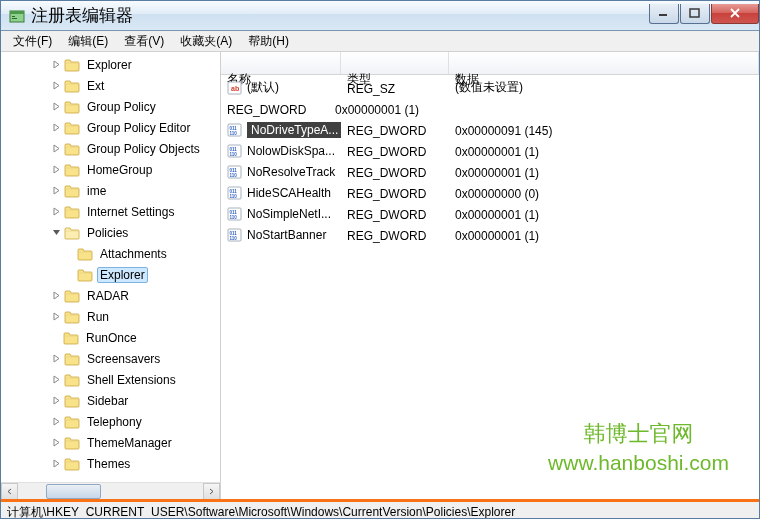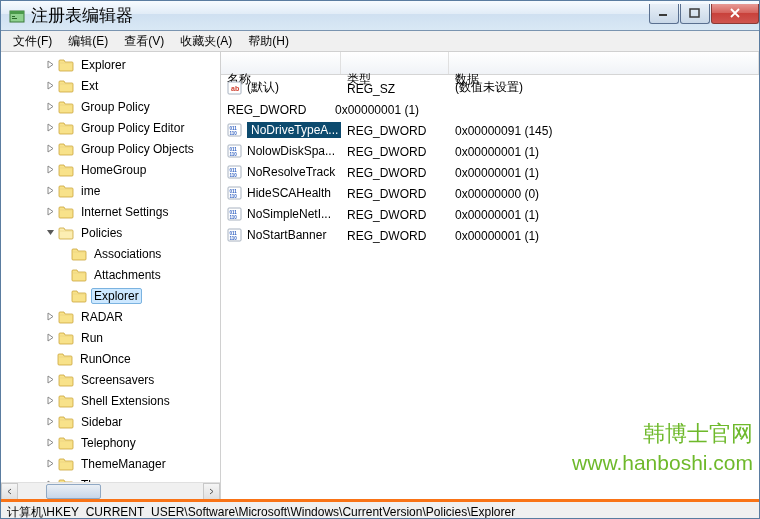--- a/index.html
+++ b/index.html
@@ -11,21 +11,21 @@
 .window-controls { display: flex; height: 20px; margin-top: -4px; }
 .window-btn { width: 30px; height: 20px; margin-left: 1px; display: flex; align-items: center; justify-content: center; border: 1px solid #5a7090; border-top: none; background: linear-gradient(to bottom, #e8eff7, #c9d8e8); border-radius: 0 0 3px 3px; }
 .window-btn.close { width: 48px; background: linear-gradient(to bottom, #e79a95 0%, #d6655f 45%, #c8403a 46%, #cf5550 100%); border-color: #8a3a36; }
 .window-btn svg { width: 12px; height: 10px; }
 
 .menubar { height: 21px; background: #f0f0f0; border-bottom: 1px solid #d0d0d0; display: flex; align-items: center; padding-left: 4px; font-size: 12px; }
 .menu-item { padding: 2px 8px; cursor: default; }
 
 .content { display: flex; height: 447px; }
 .tree-panel { width: 220px; border-right: 1px solid #d0d0d0; overflow: hidden; position: relative; background: #fff; }
-.tree-scroll { overflow-y: auto; overflow-x: auto; height: 100%; }
+.tree-scroll { overflow-y: auto; overflow-x: auto; height: 100%; margin-left: 6px; }
 .tree { padding: 2px 0; font-size: 12px; }
 .tree-row { display: flex; align-items: center; height: 21px; white-space: nowrap; padding-right: 8px; cursor: default; }
 .tree-toggle { width: 14px; height: 14px; display: flex; align-items: center; justify-content: center; margin-right: 1px; flex-shrink: 0; }
 .tree-toggle svg { width: 9px; height: 9px; }
 .tree-spacer { width: 14px; flex-shrink: 0; }
 .folder-icon { width: 16px; height: 14px; margin-right: 4px; flex-shrink: 0; }
 .tree-label { color: #000; padding: 1px 3px; border-radius: 2px; }
 .tree-label.selected { background: #cde8ff; border: 1px solid #7bb3e0; padding: 0 2px; }
 
 .list-panel { flex: 1; overflow: hidden; position: relative; }
@@ -35,23 +35,23 @@
 .col-type { width: 108px; }
 .col-data { flex: 1; }
 
 .list-body { font-size: 12px; }
 .list-row { display: flex; height: 21px; align-items: flex-end; cursor: default; }
 .list-cell { padding: 0 6px; overflow: hidden; text-overflow: ellipsis; white-space: nowrap; display: flex; align-items: center; }
 .list-cell.col-name { width: 120px; }
 .list-cell.col-type { width: 108px; }
 .list-cell.col-data { flex: 1; }
 .reg-icon { width: 16px; height: 16px; margin-right: 4px; flex-shrink: 0; }
-.list-row.selected .name-text { background: #0c4a6e; color: #fff; padding: 1px 4px; }
-
-.watermark { position: absolute; right: 6px; bottom: 24px; text-align: right; pointer-events: none; }
+.list-row.selected .name-text { background: #404040; color: #fff; padding: 1px 4px; }
+
+.watermark { position: absolute; right: 30px; bottom: 24px; text-align: center; pointer-events: none; }
 .watermark-cn { font-size: 22px; color: #6eb92b; font-weight: 400; margin-bottom: 2px; }
 .watermark-url { font-size: 21px; color: #6eb92b; font-weight: 400; }
 
 .statusbar { height: 24px; background: #f0f0f0; border-top: 3px solid #f97316; font-size: 12px; padding: 2px 6px; white-space: nowrap; overflow: hidden; }
 
 .hscroll { position: absolute; bottom: 0; left: 0; right: 0; height: 17px; background: #f0f0f0; border-top: 1px solid #e0e0e0; display: flex; align-items: center; }
 .hscroll-btn { width: 17px; height: 17px; background: linear-gradient(#f5f5f5,#e0e0e0); border: 1px solid #c8c8c8; display: flex; align-items: center; justify-content: center; }
 .hscroll-track { flex: 1; height: 17px; position: relative; }
 .hscroll-thumb { position: absolute; left: 28px; width: 55px; top: 1px; bottom: 1px; background: linear-gradient(#eaeff5,#c7d6e8); border: 1px solid #8fa8c4; border-radius: 2px; }
 </style>
@@ -236,32 +236,20 @@
           <div class="tree-row">
             <span class="tree-spacer"></span>
             <span class="tree-spacer"></span>
             <span class="tree-spacer"></span>
             <span class="tree-spacer"></span>
             <span class="tree-spacer"></span>
             <svg class="folder-icon" viewBox="0 0 16 14">
     <path d="M1 3 L1 12 Q1 13 2 13 L14 13 Q15 13 15 12 L15 5 Q15 4 14 4 L7 4 L6 2 L2 2 Q1 2 1 3 Z" fill="#f8e28a" stroke="#caa53a" stroke-width="0.8"></path>
     <path d="M1.5 5 L14.5 5" stroke="#e8d080" stroke-width="0.6"></path>
   </svg>
-            <span class="tree-label">Associations</span>
-          </div>
-          <div class="tree-row">
-            <span class="tree-spacer"></span>
-            <span class="tree-spacer"></span>
-            <span class="tree-spacer"></span>
-            <span class="tree-spacer"></span>
-            <span class="tree-spacer"></span>
-            <svg class="folder-icon" viewBox="0 0 16 14">
-    <path d="M1 3 L1 12 Q1 13 2 13 L14 13 Q15 13 15 12 L15 5 Q15 4 14 4 L7 4 L6 2 L2 2 Q1 2 1 3 Z" fill="#f8e28a" stroke="#caa53a" stroke-width="0.8"></path>
-    <path d="M1.5 5 L14.5 5" stroke="#e8d080" stroke-width="0.6"></path>
-  </svg>
             <span class="tree-label">Attachments</span>
           </div>
           <div class="tree-row">
             <span class="tree-spacer"></span>
             <span class="tree-spacer"></span>
             <span class="tree-spacer"></span>
             <span class="tree-spacer"></span>
             <span class="tree-spacer"></span>
             <svg class="folder-icon" viewBox="0 0 16 14">
     <path d="M1 3 L1 12 Q1 13 2 13 L14 13 Q15 13 15 12 L15 5 Q15 4 14 4 L7 4 L6 2 L2 2 Q1 2 1 3 Z" fill="#f8e28a" stroke="#caa53a" stroke-width="0.8"></path>

